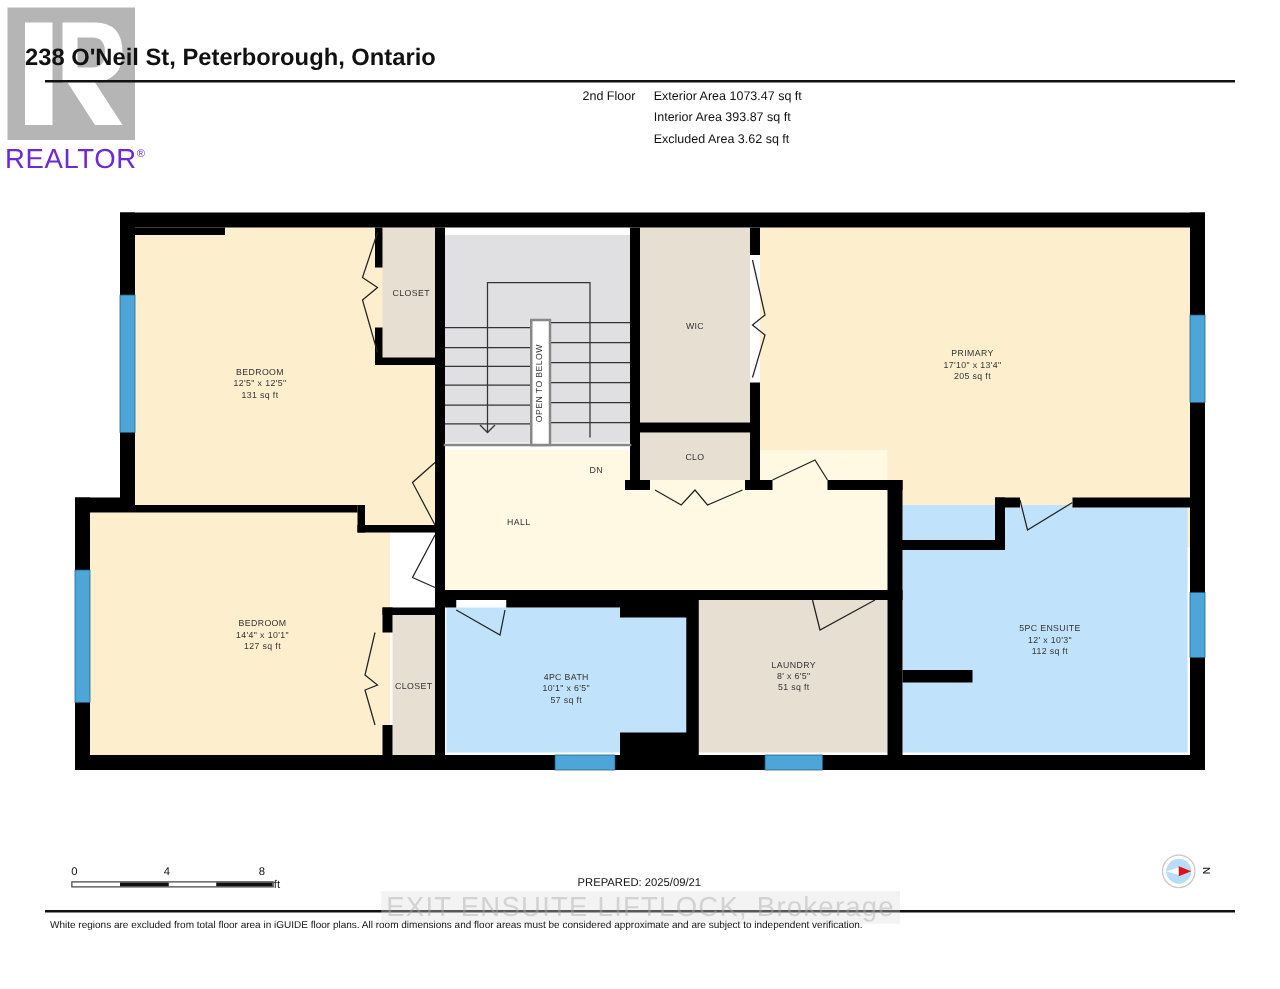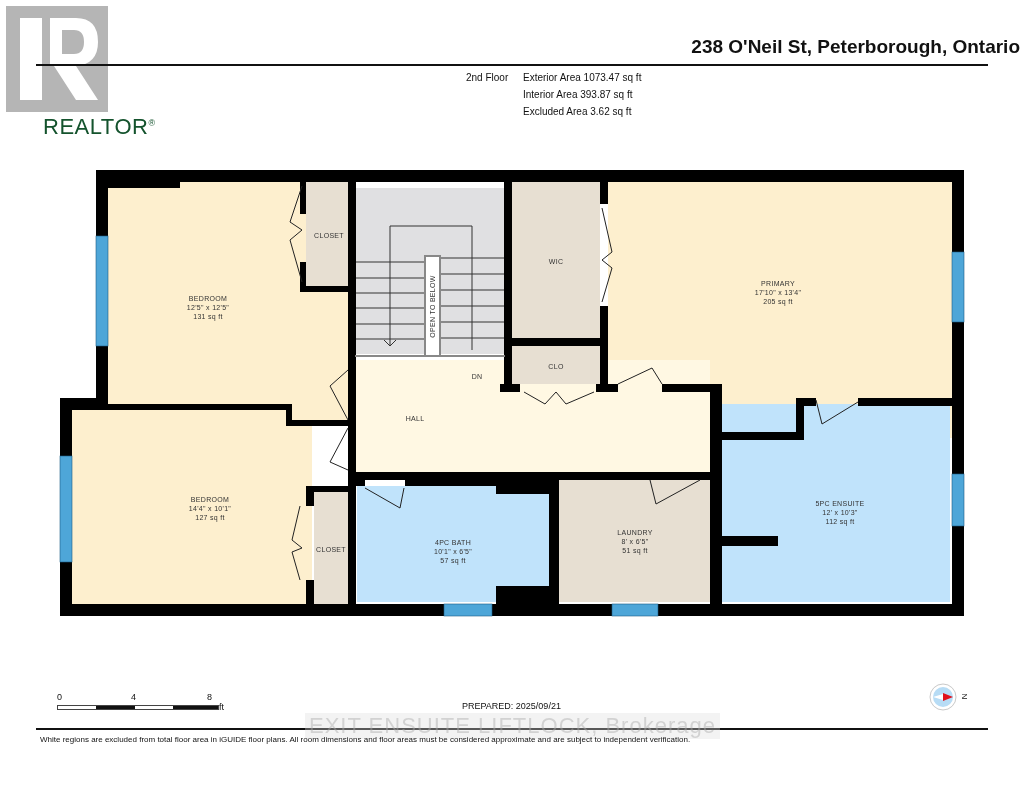--- a/index.html
+++ b/index.html
@@ -2,24 +2,24 @@
 <html><head>
 <meta charset="utf-8">
 <style>
   html, body { margin: 0; padding: 0; background: #ffffff; }
   body { width: 1024px; height: 791px; position: relative; overflow: hidden;
          font-family: "Liberation Sans", sans-serif; color: #111; }
   .abs { position: absolute; }
 
   
   .logo-box { left: 6px; top: 6px; width: 102px; height: 106px; background: #b5b5b5; }
-  .logo-text { left: 4px; top: 114px; font-size: 22px; color: #14532d; letter-spacing: 0.5px; margin-left: 39px; }
+  .logo-text { left: 4px; top: 114px; font-size: 22px; color: #6d28d9; letter-spacing: 0.5px; }
   .logo-text sup { font-size: 9px; }
 
-  .title { left: 0; width: 1020px; top: 36px; text-align: right; font-size: 19px; font-weight: bold; padding-left: 20px; box-sizing: border-box; }
+  .title { left: 0; width: 1020px; top: 36px; text-align: left; font-size: 19px; font-weight: bold; padding-left: 20px; box-sizing: border-box; }
   .title-rule { left: 36px; top: 64px; width: 952px; height: 2px; background: #111; }
 
   .floor-label { left: 466px; top: 72px; font-size: 10px; font-weight: normal; }
   .area-line { left: 523px; font-size: 10px; }
 
   .room-label { font-size: 7px; text-align: center; line-height: 9px; color: #333; letter-spacing: 0.3px; }
 
   .scale { left: 57px; top: 705px; width: 162px; height: 5px; border: 1px solid #444; box-sizing: border-box; }
   .scale-seg { position: absolute; top: 0; height: 100%; background: #111; }
   .scale-num { font-size: 9px; top: 692px; }

